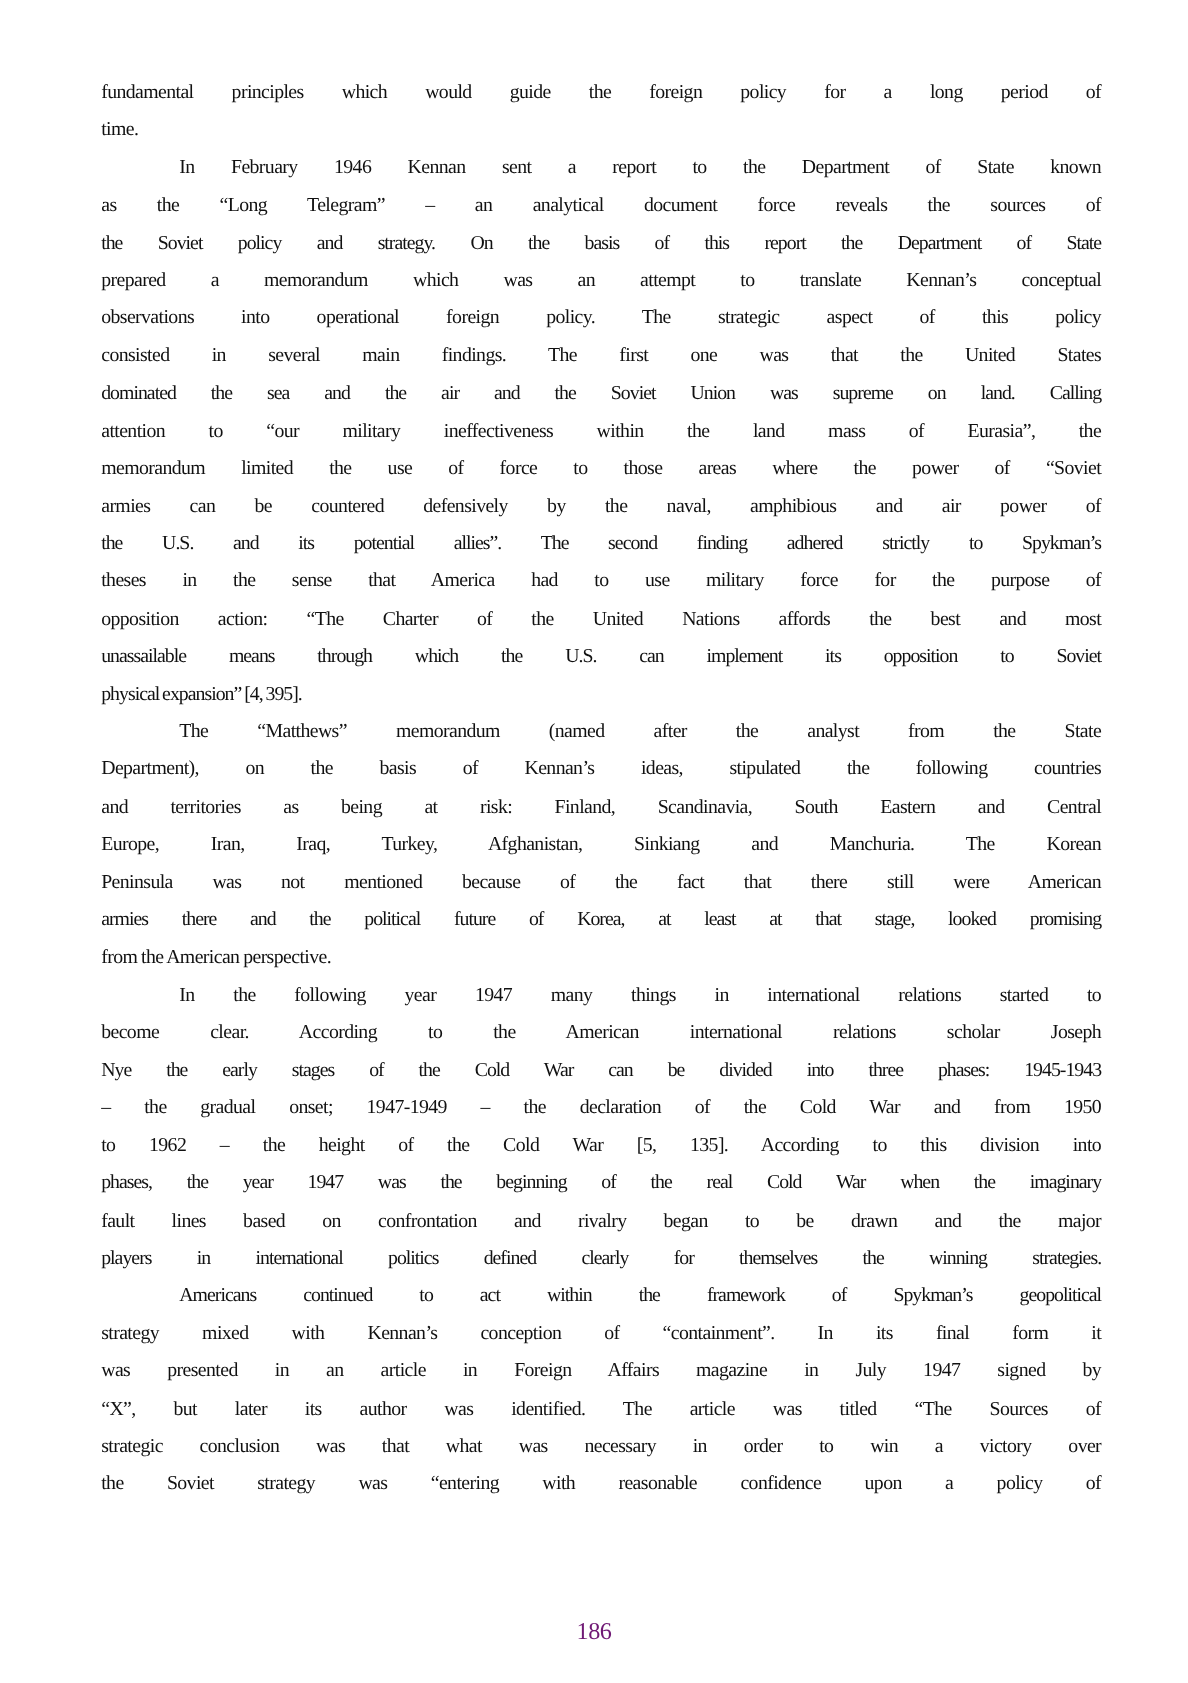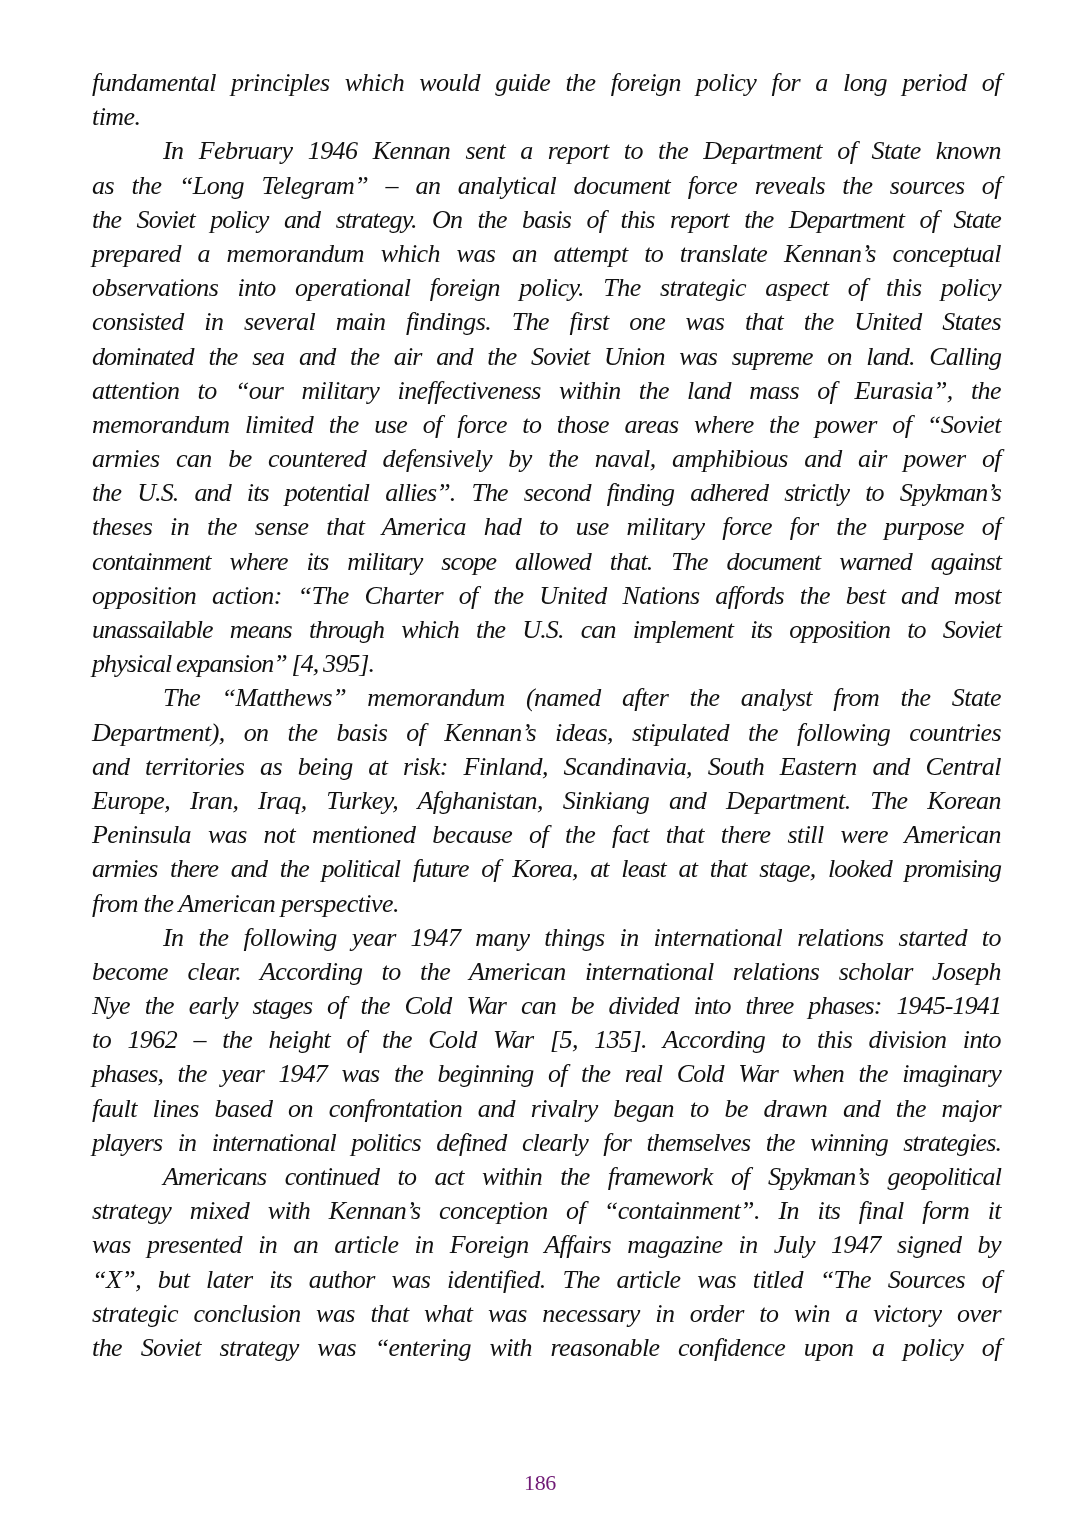--- a/index.html
+++ b/index.html
@@ -18,28 +18,27 @@
   .page {
     position: absolute;
     left: 92px;
     top: 66px;
     width: 909px;
   }
   .line {
     display: block;
     height: 34.2px;
     line-height: 34.2px;
-    font-size: 26px;
+    font-size: 18px;
     letter-spacing: -0.55px;
     word-spacing: -0.5px;
     white-space: nowrap;
     text-align: justify;
     text-align-last: justify;
     overflow: visible;
-    font-style: italic;
   }
   .line.last {
     text-align-last: left;
   }
   .line.indent {
     padding-left: 71px;
     box-sizing: border-box;
   }
   .line.tight {
     letter-spacing: -0.9px;
@@ -72,40 +71,40 @@
     <span class="line tight" style="white-space: nowrap;">the Soviet policy and strategy. On the basis of this report the Department of State</span>
     <span class="line" style="white-space: nowrap;">prepared a memorandum which was an attempt to translate Kennan’s conceptual</span>
     <span class="line" style="white-space: nowrap;">observations into operational foreign policy. The strategic aspect of this policy</span>
     <span class="line" style="white-space: nowrap;">consisted in several main findings. The first one was that the United States</span>
     <span class="line tight" style="white-space: nowrap;">dominated the sea and the air and the Soviet Union was supreme on land. Calling</span>
     <span class="line" style="white-space: nowrap;">attention to “our military ineffectiveness within the land mass of Eurasia”, the</span>
     <span class="line" style="white-space: nowrap;">memorandum limited the use of force to those areas where the power of “Soviet</span>
     <span class="line" style="white-space: nowrap;">armies can be countered defensively by the naval, amphibious and air power of</span>
     <span class="line tight" style="white-space: nowrap;">the U.S. and its potential allies”. The second finding adhered strictly to Spykman’s</span>
     <span class="line" style="white-space: nowrap;">theses in the sense that America had to use military force for the purpose of</span>
-    <span class="line tight" style="white-space: nowrap;">containment where its military scope allowed that. The document warned against</span>
     <span class="line" style="white-space: nowrap;">opposition action: “The Charter of the United Nations affords the best and most</span>
     <span class="line tight" style="white-space: nowrap;">unassailable means through which the U.S. can implement its opposition to Soviet</span>
     <span class="line last tight" style="white-space: nowrap;">physical expansion” [4, 395].</span>
   </div>
 
   <div>
     <span class="line indent" style="white-space: nowrap;">The “Matthews” memorandum (named after the analyst from the State</span>
     <span class="line" style="white-space: nowrap;">Department), on the basis of Kennan’s ideas, stipulated the following countries</span>
     <span class="line" style="white-space: nowrap;">and territories as being at risk: Finland, Scandinavia, South Eastern and Central</span>
-    <span class="line" style="white-space: nowrap;">Europe, Iran, Iraq, Turkey, Afghanistan, Sinkiang and Department. The Korean</span>
+    <span class="line" style="white-space: nowrap;">Europe, Iran, Iraq, Turkey, Afghanistan, Sinkiang and Manchuria. The Korean</span>
     <span class="line" style="white-space: nowrap;">Peninsula was not mentioned because of the fact that there still were American</span>
     <span class="line tight" style="white-space: nowrap;">armies there and the political future of Korea, at least at that stage, looked promising</span>
     <span class="line last" style="white-space: nowrap;">from the American perspective.</span>
   </div>
 
   <div>
     <span class="line indent" style="white-space: nowrap;">In the following year 1947 many things in international relations started to</span>
     <span class="line" style="white-space: nowrap;">become clear. According to the American international relations scholar Joseph</span>
-    <span class="line tight" style="white-space: nowrap;">Nye the early stages of the Cold War can be divided into three phases: 1945-1941</span>
+    <span class="line tight" style="white-space: nowrap;">Nye the early stages of the Cold War can be divided into three phases: 1945-1943</span>
+    <span class="line" style="white-space: nowrap;">– the gradual onset; 1947-1949 – the declaration of the Cold War and from 1950</span>
     <span class="line" style="white-space: nowrap;">to 1962 – the height of the Cold War [5, 135]. According to this division into</span>
     <span class="line tight" style="white-space: nowrap;">phases, the year 1947 was the beginning of the real Cold War when the imaginary</span>
     <span class="line" style="white-space: nowrap;">fault lines based on confrontation and rivalry began to be drawn and the major</span>
     <span class="line tight" style="white-space: nowrap;">players in international politics defined clearly for themselves the winning strategies.</span>
   </div>
 
   <div>
     <span class="line indent tight" style="white-space: nowrap;">Americans continued to act within the framework of Spykman’s geopolitical</span>
     <span class="line" style="white-space: nowrap;">strategy mixed with Kennan’s conception of “containment”. In its final form it</span>
     <span class="line" style="white-space: nowrap;">was presented in an article in Foreign Affairs magazine in July 1947 signed by</span>

